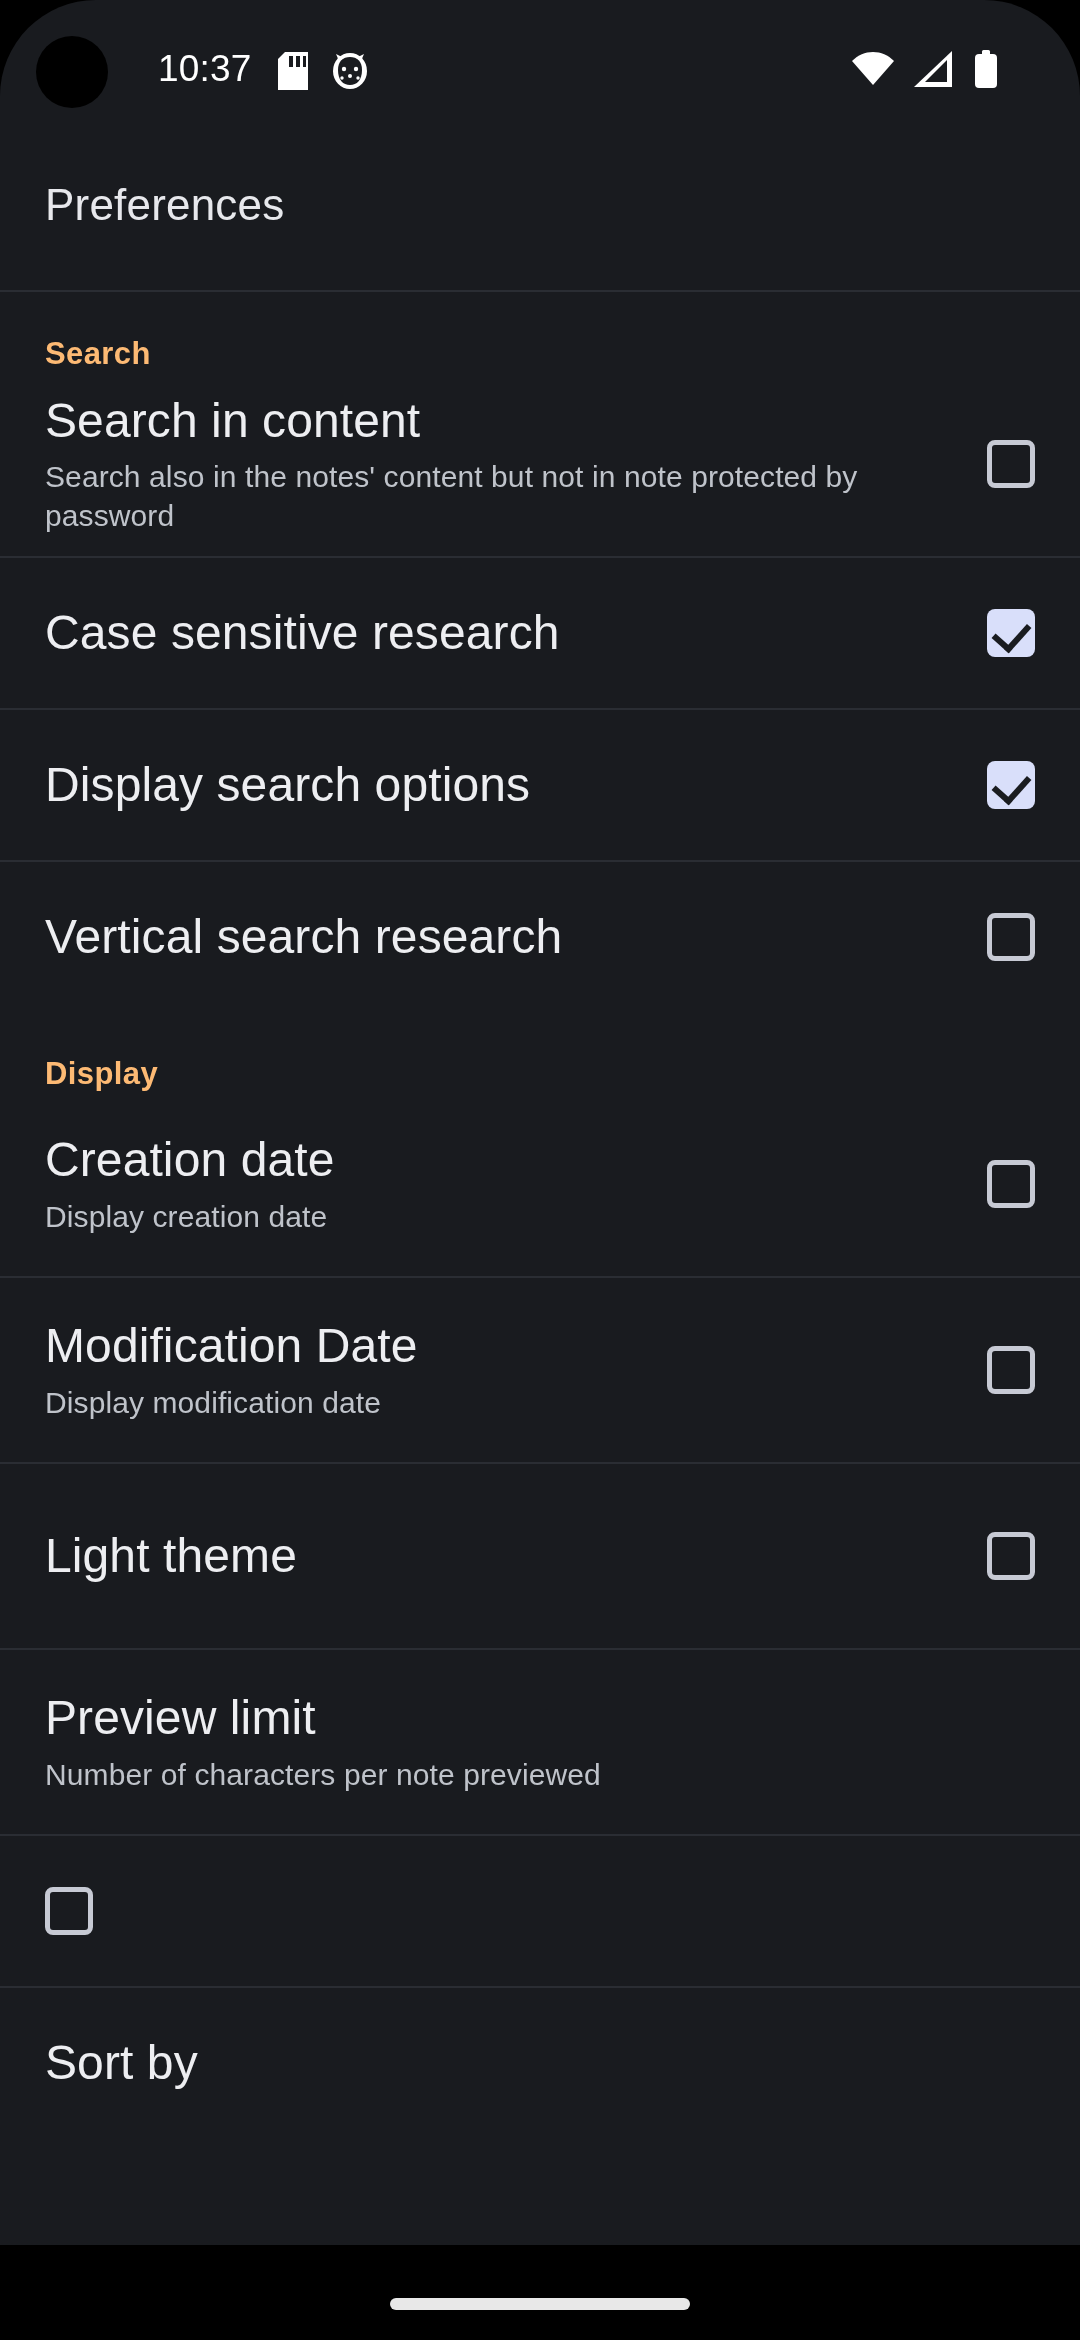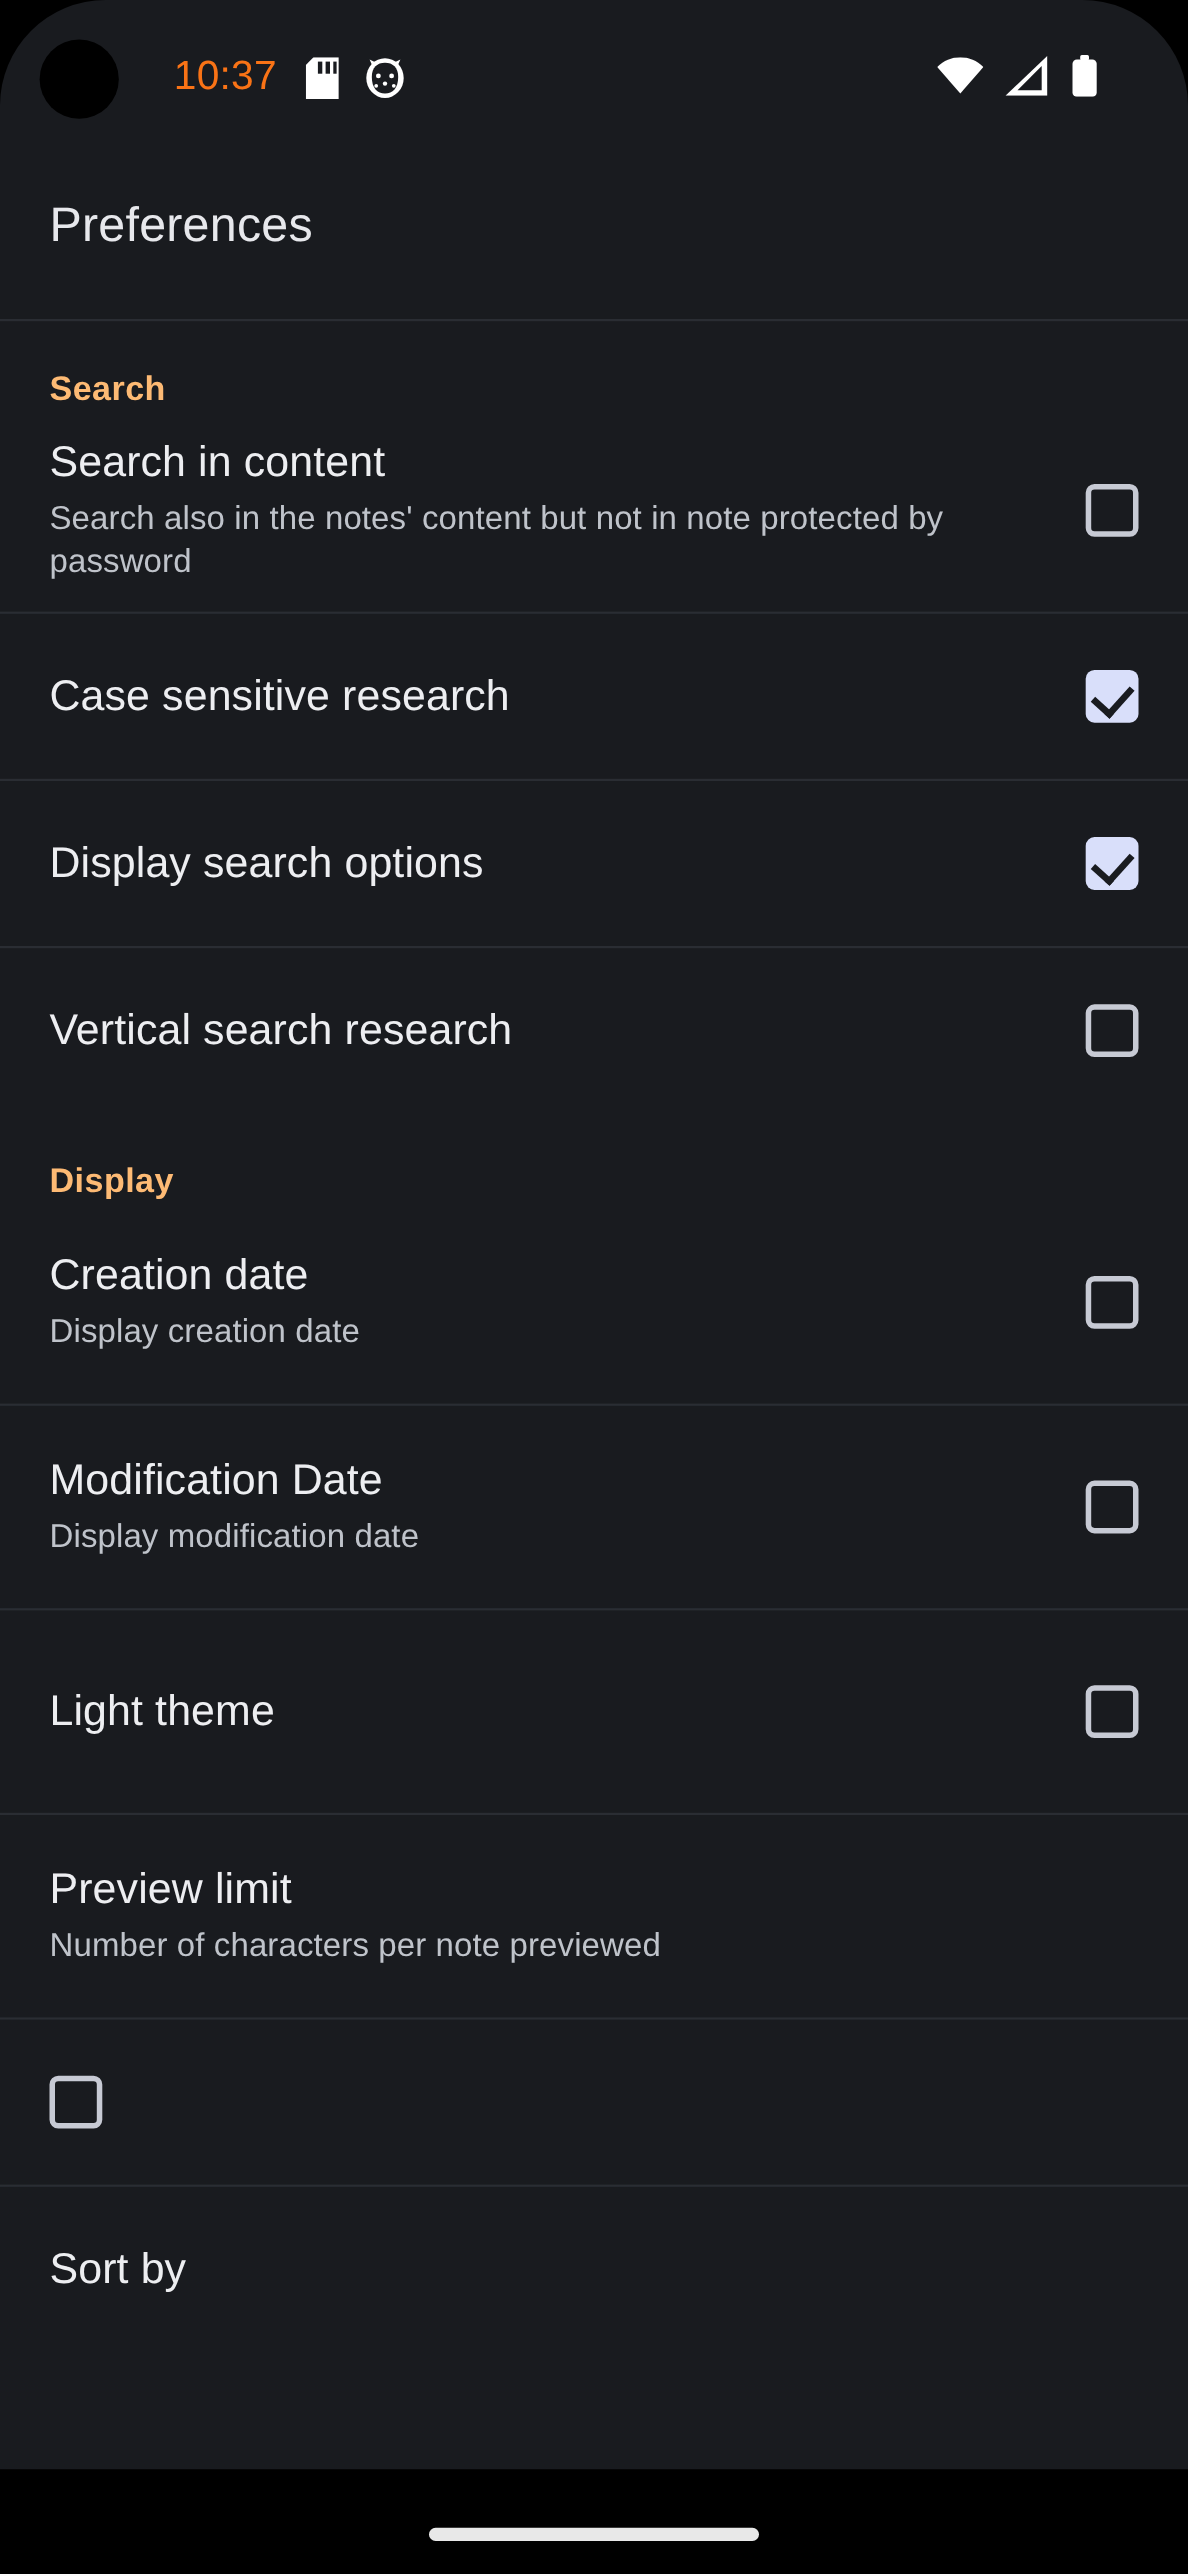--- a/index.html
+++ b/index.html
@@ -49,21 +49,21 @@
     height: 72px;
     border-radius: 50%;
     background: #000000;
   }
 
   #status-time {
     position: absolute;
     left: 158px;
     top: 48px;
     font-size: 37px;
-    color: #f97316;
+    color: #ffffff;
     letter-spacing: 0.2px;
   }
 
   .status-left-icons {
     position: absolute;
     left: 278px;
     top: 52px;
     display: flex;
     align-items: center;
     gap: 24px;
@@ -127,21 +127,21 @@
     padding: 0 45px;
     min-height: 150px;
   }
 
   .row.tall { min-height: 184px; }
   .row.short { min-height: 150px; }
 
   .row-text { flex: 1; padding-right: 30px; }
 
   .row-title {
-    font-size: 39px;
+    font-size: 48px;
     color: #EDEEF1;
     line-height: 1.18;
     letter-spacing: 0.1px;
   }
 
   .row-summary {
     font-size: 30px;
     color: #BFC3CA;
     line-height: 1.28;
     margin-top: 9px;

